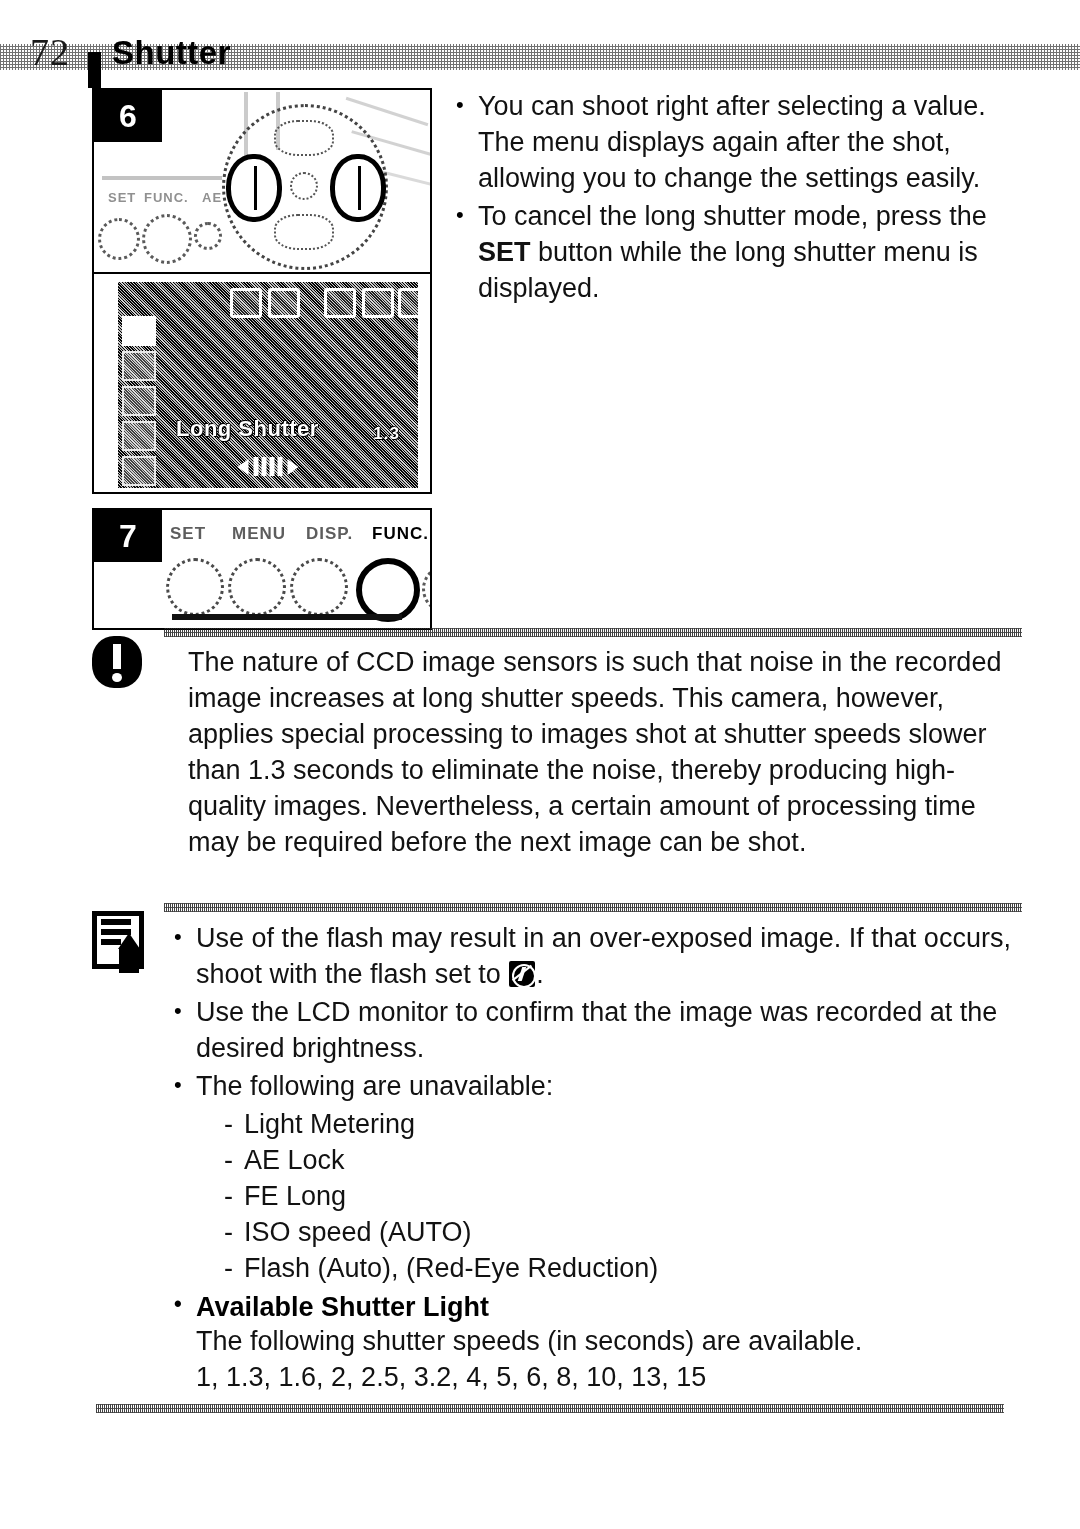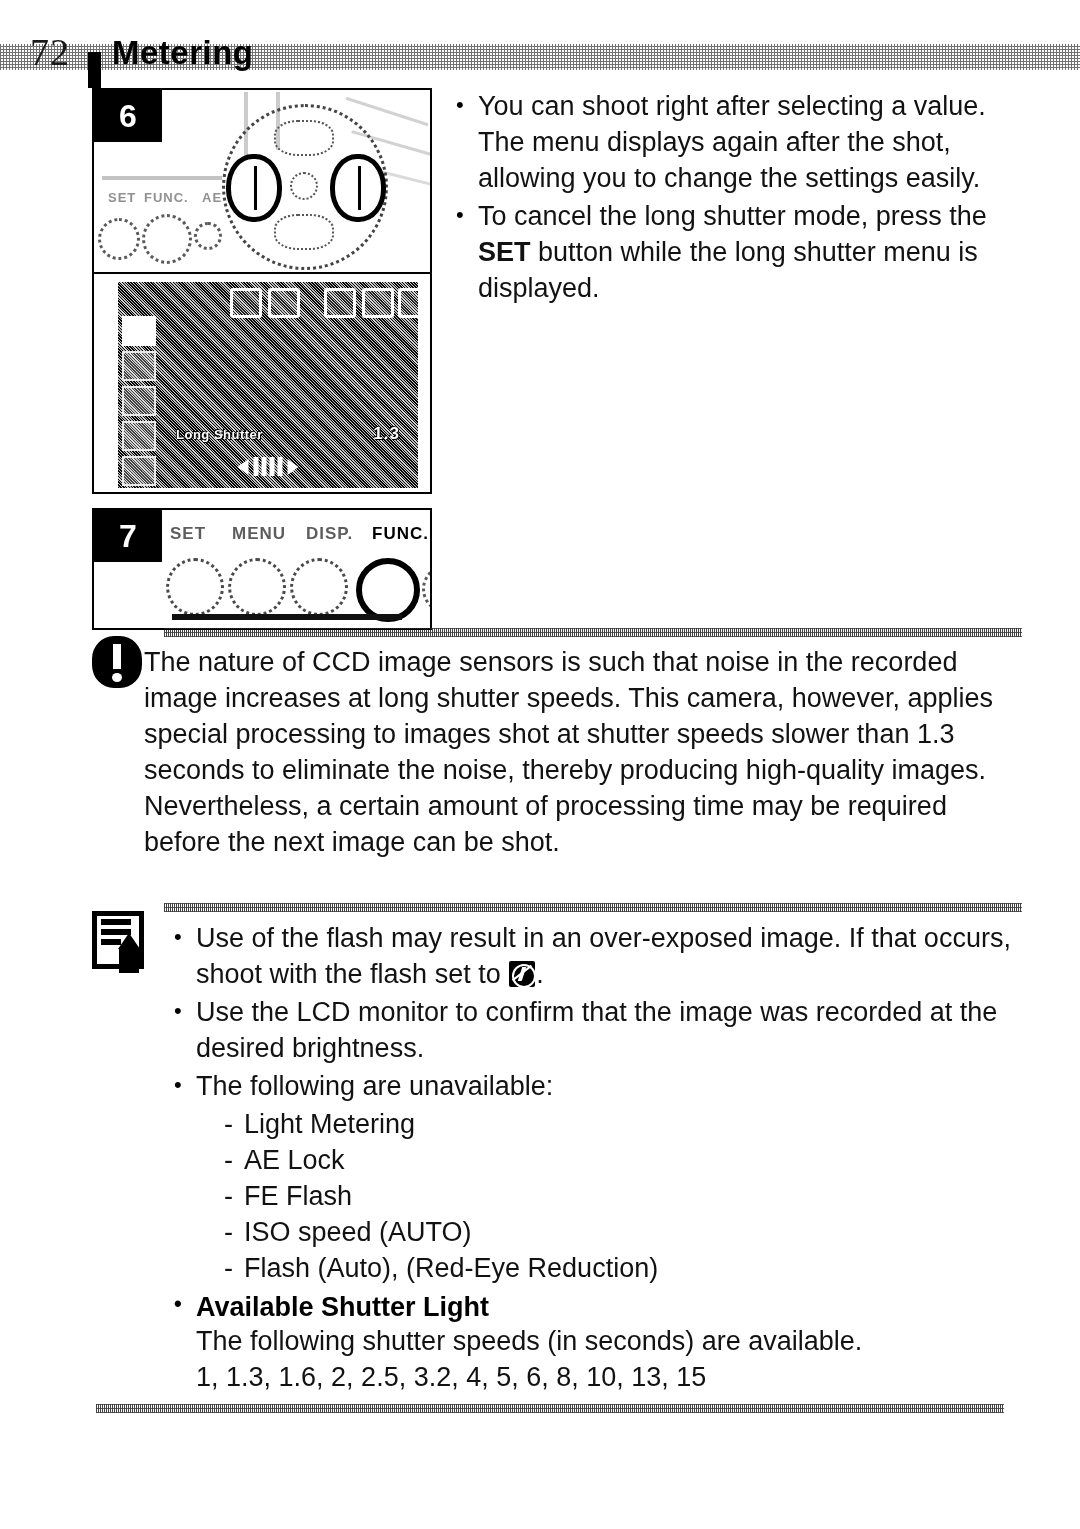--- a/index.html
+++ b/index.html
@@ -97,21 +97,21 @@
     position:absolute;top:0;width:26px;height:24px;border:3px solid #fff;border-radius:3px;
     background:rgba(255,255,255,.12);
   }
   .lcd-leftstrip{position:absolute;left:4px;top:34px;width:30px;}
   .lcd-leftstrip .ic{
     width:30px;height:26px;margin-bottom:5px;border:2px solid #e8e8e8;
     background:rgba(255,255,255,.25);
   }
   .lcd-leftstrip .ic.sel{background:#fff;border-color:#fff;}
   #lcdlabel{
-    position:absolute;left:58px;bottom:46px;color:#fff;font-size:13px;font-weight:bold;
+    position:absolute;left:58px;bottom:46px;color:#fff;font-size:22px;font-weight:bold;
     text-shadow:1px 1px 0 #000,-1px -1px 0 #000;letter-spacing:.5px;
   }
   #lcdvalue{
     position:absolute;right:18px;bottom:44px;color:#fff;font-size:17px;font-weight:bold;
     text-shadow:1px 1px 0 #000,-1px -1px 0 #000;letter-spacing:1px;
   }
   #lcdslider{position:absolute;left:50%;transform:translateX(-50%);bottom:12px;
     display:flex;align-items:center;gap:5px;}
   #lcdslider .arrow{width:0;height:0;border-top:8px solid transparent;border-bottom:8px solid transparent;}
   #lcdslider .arrow.l{border-right:11px solid #fff;}
@@ -171,21 +171,21 @@
 
   
   #warnblock{position:absolute;left:92px;top:628px;width:930px;}
   #warnicon{
     position:absolute;left:0;top:8px;width:50px;height:52px;background:#000;
     border-radius:44%;
   }
   #warnicon .bar{position:absolute;left:21px;top:8px;width:8px;height:25px;background:#fff;}
   #warnicon .dot{position:absolute;left:20px;top:37px;width:10px;height:9px;border-radius:50%;background:#fff;}
   #warnblock .rule{margin-left:72px;height:9px;}
-  #warnblock .body{margin-left:52px;margin-top:7px;}
+  #warnblock .body{margin-left:96px;margin-top:7px;}
 
   
   #noteblock{position:absolute;left:92px;top:903px;width:930px;}
   #noteicon{position:absolute;left:0;top:8px;width:52px;height:58px;}
   #noteicon .sheet{position:absolute;inset:0;border:5px solid #000;background:#fff;}
   #noteicon .l{position:absolute;left:9px;background:#000;height:6px;}
   #noteicon .l1{top:8px;width:30px;}
   #noteicon .l2{top:18px;width:30px;}
   #noteicon .l3{top:28px;width:20px;}
   #noteicon .pencil{position:absolute;left:26px;top:22px;width:0;height:0;
@@ -204,21 +204,21 @@
 
   #bottomrule{position:absolute;left:96px;top:1404px;width:908px;height:9px;}
 </style>
 </head>
 <body>
 
 <div id="header">
   <div class="band halftone"></div>
   <div id="pagenum">72</div>
   <div id="headbar"></div>
-  <div id="headtitle">Metering</div>
+  <div id="headtitle">Shutter</div>
 </div>
 
 <div id="figcol">
 
   <div class="figbox" id="fig6">
     <div class="photo">
       <div class="scribble" style="left:150px;top:2px;width:4px;height:70px;opacity:.35"></div>
       <div class="scribble" style="left:182px;top:2px;width:4px;height:58px;opacity:.35"></div>
       <div class="scribble" style="left:8px;top:86px;width:120px;height:4px;opacity:.4"></div>
       <div class="scribble" style="left:250px;top:20px;width:86px;height:3px;opacity:.3;transform:rotate(18deg)"></div>
@@ -345,21 +345,21 @@
           <span class="c"></span><span class="z"></span><span class="s"></span>
         </span><span>.</span>
       </li>
       <li>Use the LCD monitor to confirm that the image was recorded at the desired brightness.</li>
       <li>The following are unavailable:</li>
     </ul>
 
     <ul class="sub txt">
       <li>Light Metering</li>
       <li>AE Lock</li>
-      <li>FE Flash</li>
+      <li>FE Long</li>
       <li>ISO speed (AUTO)</li>
       <li>Flash (Auto), (Red-Eye Reduction)</li>
     </ul>
   </div>
 
   <div id="speedsblock">
     <div class="hd">Available Shutter Light</div>
     <div class="sub1 txt">The following shutter speeds (in seconds) are available.</div>
     <div class="sub1 txt">1, 1.3, 1.6, 2, 2.5, 3.2, 4, 5, 6, 8, 10, 13, 15</div>
   </div>

